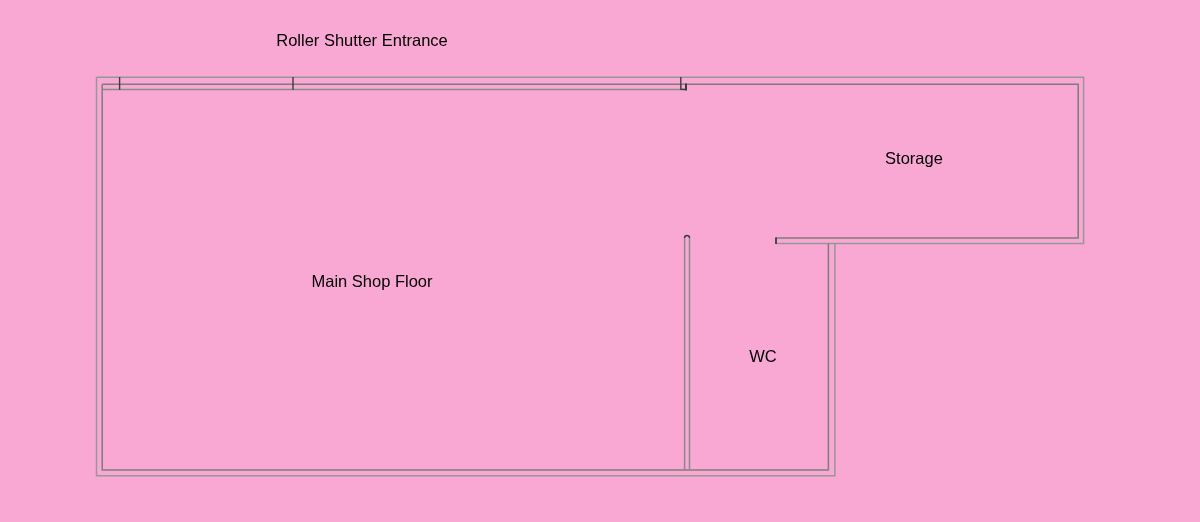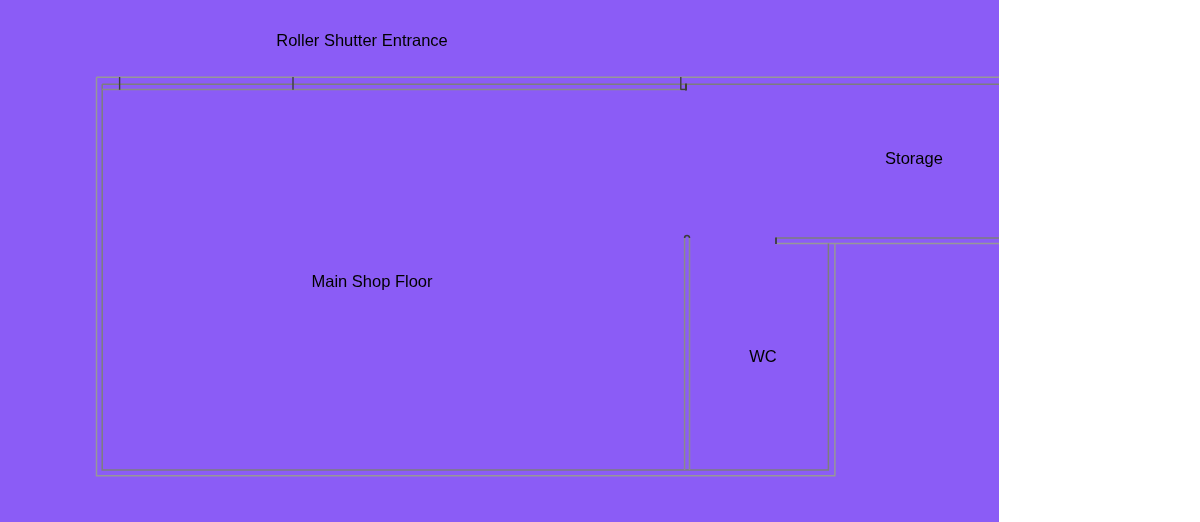--- a/index.html
+++ b/index.html
@@ -1,16 +1,16 @@
 <!DOCTYPE html>
 <html><head>
 <meta charset="utf-8">
 <style>
   html,body{margin:0;padding:0;background:#ffffff;}
-  .page{position:relative;width:964px;height:522px;background:#8b5cf6;overflow:hidden;padding-left:35px;}
+  .page{position:relative;width:1200px;height:522px;background:#f9a8d4;overflow:hidden;}
   svg{position:absolute;left:0;top:0;}
   text{font-family:"Liberation Sans",sans-serif;fill:#000000;}
 </style>
 </head>
 <body>
 
 <div class="page">
 <svg width="1200" height="522" viewBox="0 0 1200 522">
 
   <g fill="none" stroke="#979797" stroke-width="1.5">

